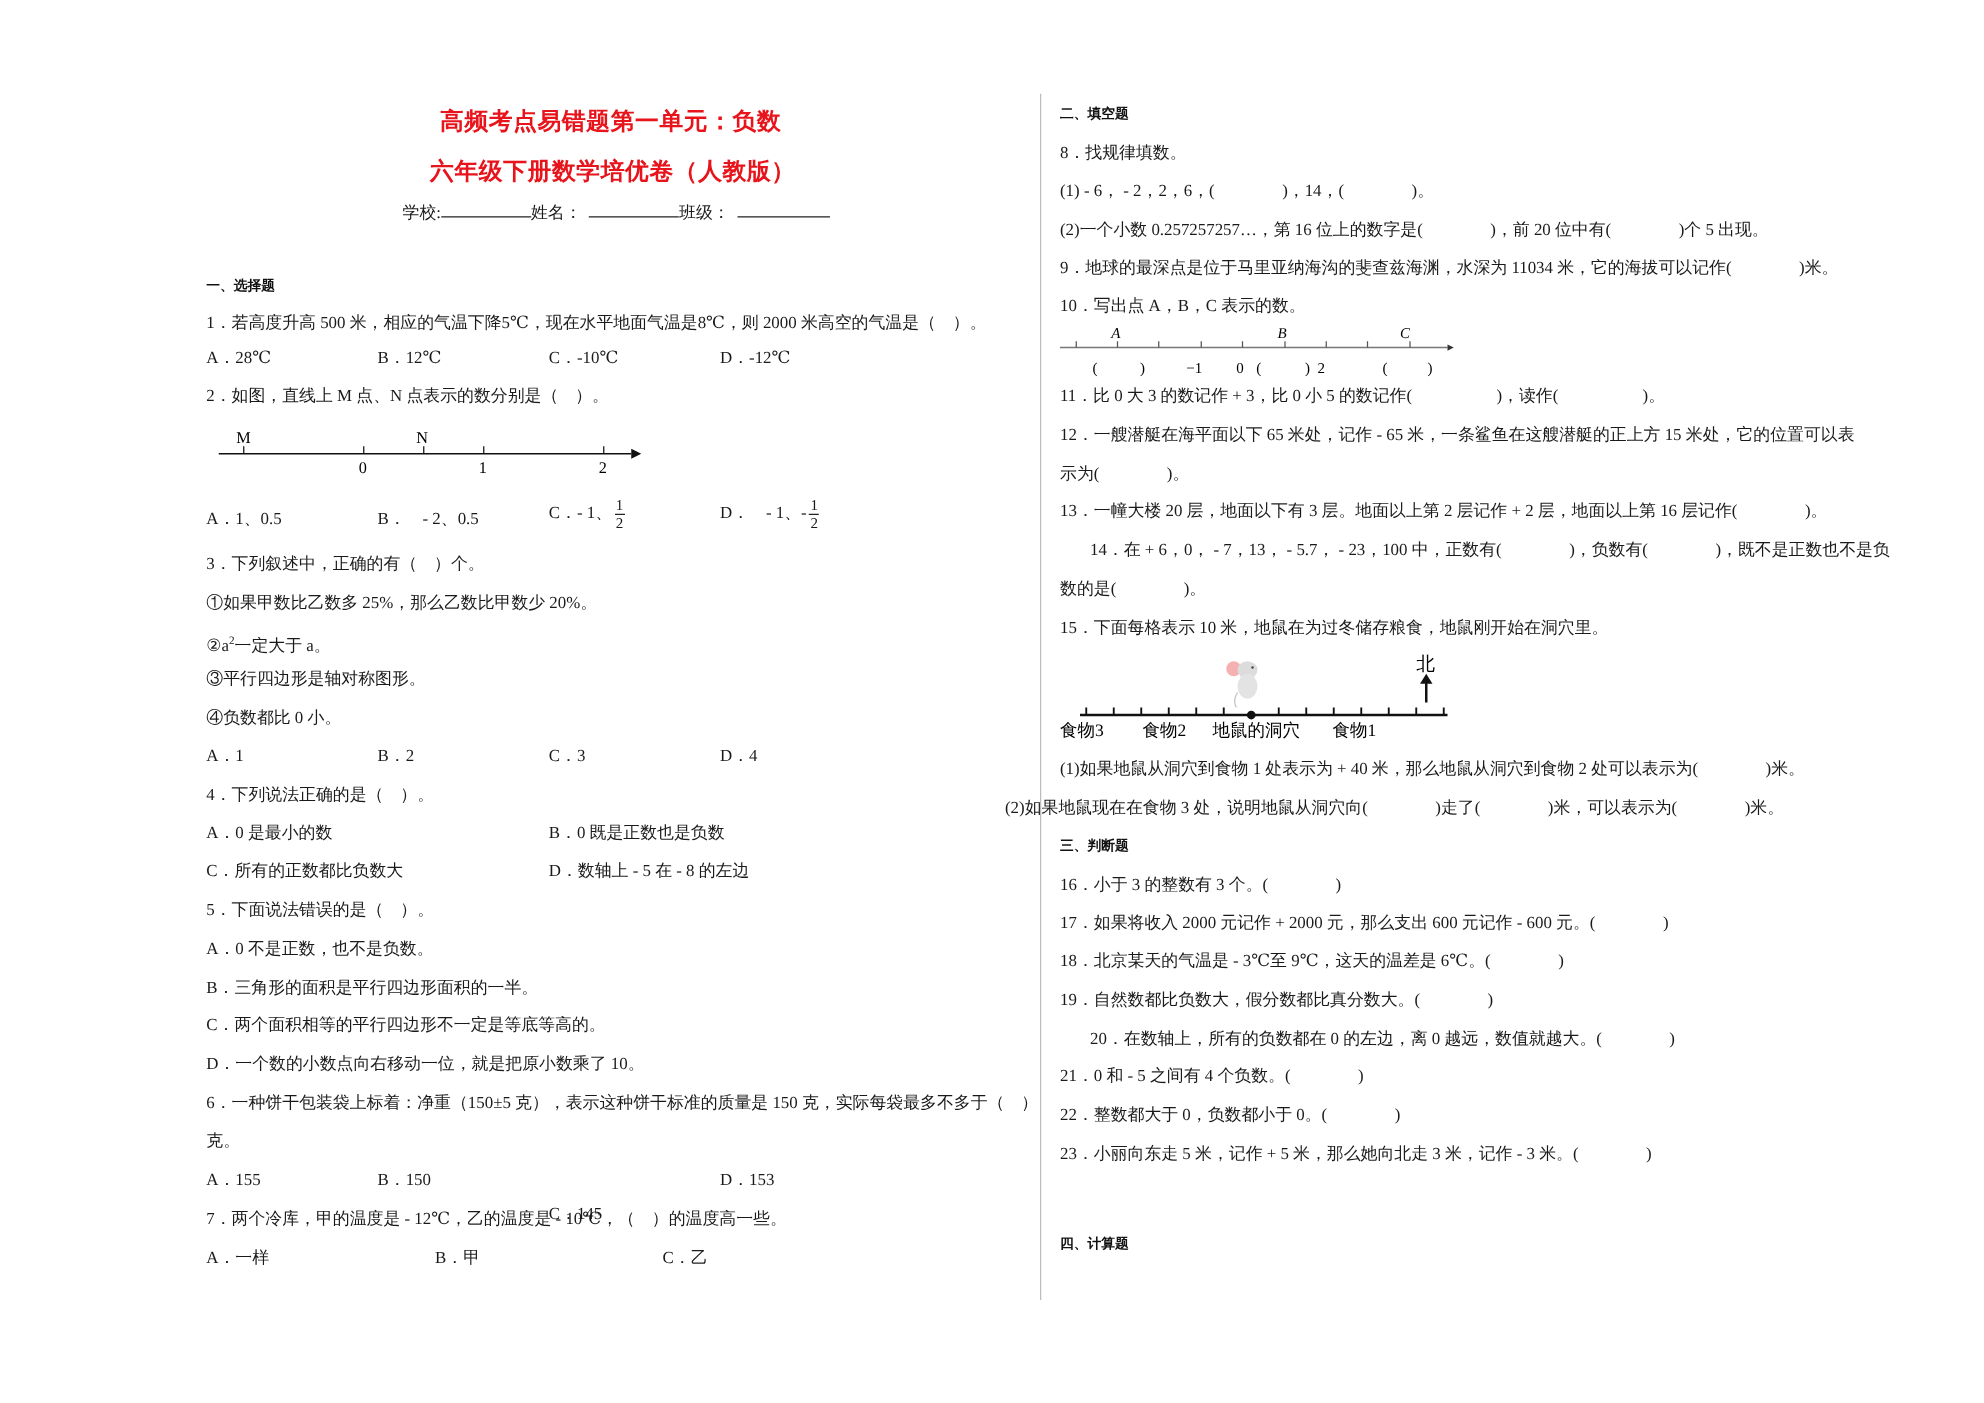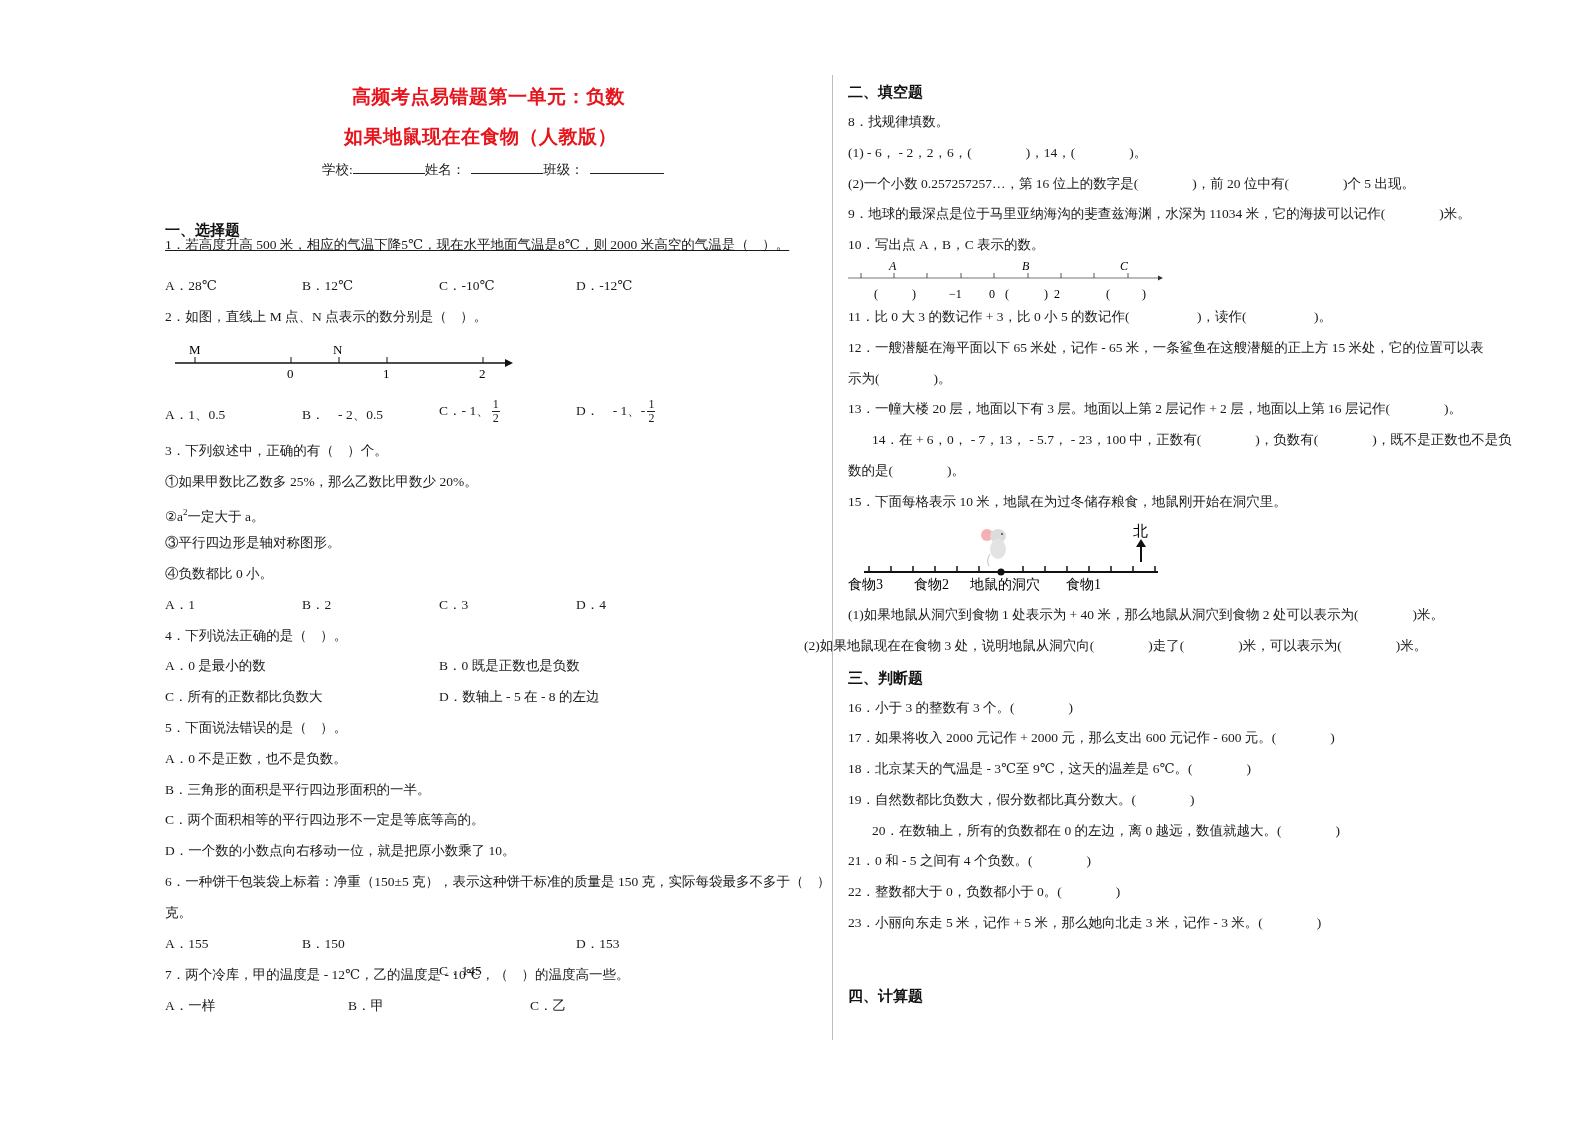--- a/index.html
+++ b/index.html
@@ -1,41 +1,41 @@
 <!DOCTYPE html>
 <html><head>
 <meta charset="utf-8">
 <style>
   * { margin: 0; padding: 0; box-sizing: border-box; }
   html, body { width: 1587px; height: 1122px; background: #ffffff; overflow: hidden; }
   body { position: relative; font-family: "Liberation Serif", "DejaVu Serif", serif; color: #1a1a1a; }
   .abs { position: absolute; white-space: nowrap; }
   .title { font-family: "DejaVu Sans", "Liberation Sans", sans-serif; font-weight: bold; color: #e8141c; font-size: 19px; letter-spacing: 0.5px; }
   .t { font-size: 13.5px; line-height: 16px; }
-  .sec { font-family: "DejaVu Sans", "Liberation Sans", sans-serif; font-weight: bold; font-size: 15px; color: #111; }
+  .sec { font-family: "DejaVu Sans", "Liberation Sans", sans-serif; font-weight: bold; font-size: 11px; color: #111; }
   .divider { position: absolute; left: 832px; top: 75px; width: 1px; height: 965px; background: #bdbdbd; }
   .frac { display: inline-block; vertical-align: middle; text-align: center; font-size: 12px; line-height: 13px; margin-left: 2px; }
   .frac .num { display: block; border-bottom: 1px solid #222; padding: 0 1px; }
   .frac .den { display: block; }
   .blank { display: inline-block; border-bottom: 1px solid #222; height: 14px; vertical-align: baseline; }
   svg text { font-family: "Liberation Serif", serif; }
 </style>
 </head>
 <body>
 
 <div class="abs title" style="left:352px; top:84px;">高频考点易错题第一单元：负数</div>
-<div class="abs title" style="left:344px; top:124px;">如果地鼠现在在食物（人教版）</div>
+<div class="abs title" style="left:344px; top:124px;">六年级下册数学培优卷（人教版）</div>
 
 <div class="abs t" style="left:322px; top:160px;">
   <span>学校:</span><span class="blank" style="width:72px;"></span><span>姓名：</span><span class="blank" style="width:72px; margin-left:6px;"></span><span>班级：</span><span class="blank" style="width:74px; margin-left:6px;"></span>
 </div>
 
 <div class="abs sec" style="left:165px; top:221px;">一、选择题</div>
 
-<div class="abs t" style="left:165px; top:237px;text-decoration:underline;">1．若高度升高 500 米，相应的气温下降5℃，现在水平地面气温是8℃，则 2000 米高空的气温是（　）。</div>
+<div class="abs t" style="left:165px; top:250px;">1．若高度升高 500 米，相应的气温下降5℃，现在水平地面气温是8℃，则 2000 米高空的气温是（　）。</div>
 <div class="abs t" style="left:165px; top:278px;">A．28℃</div>
 <div class="abs t" style="left:302px; top:278px;">B．12℃</div>
 <div class="abs t" style="left:439px; top:278px;">C．-10℃</div>
 <div class="abs t" style="left:576px; top:278px;text-align:center;">D．-12℃</div>
 
 <div class="abs t" style="left:165px; top:309px;">2．如图，直线上 M 点、N 点表示的数分别是（　）。</div>
 <svg class="abs" style="left:170px; top:338px;" width="350" height="46">
   <line x1="5" y1="25" x2="335" y2="25" stroke="#111" stroke-width="1.3"></line>
   <polygon points="335,21 343,25 335,29" fill="#111"></polygon>
   <line x1="25" y1="19" x2="25" y2="25" stroke="#111"></line>

